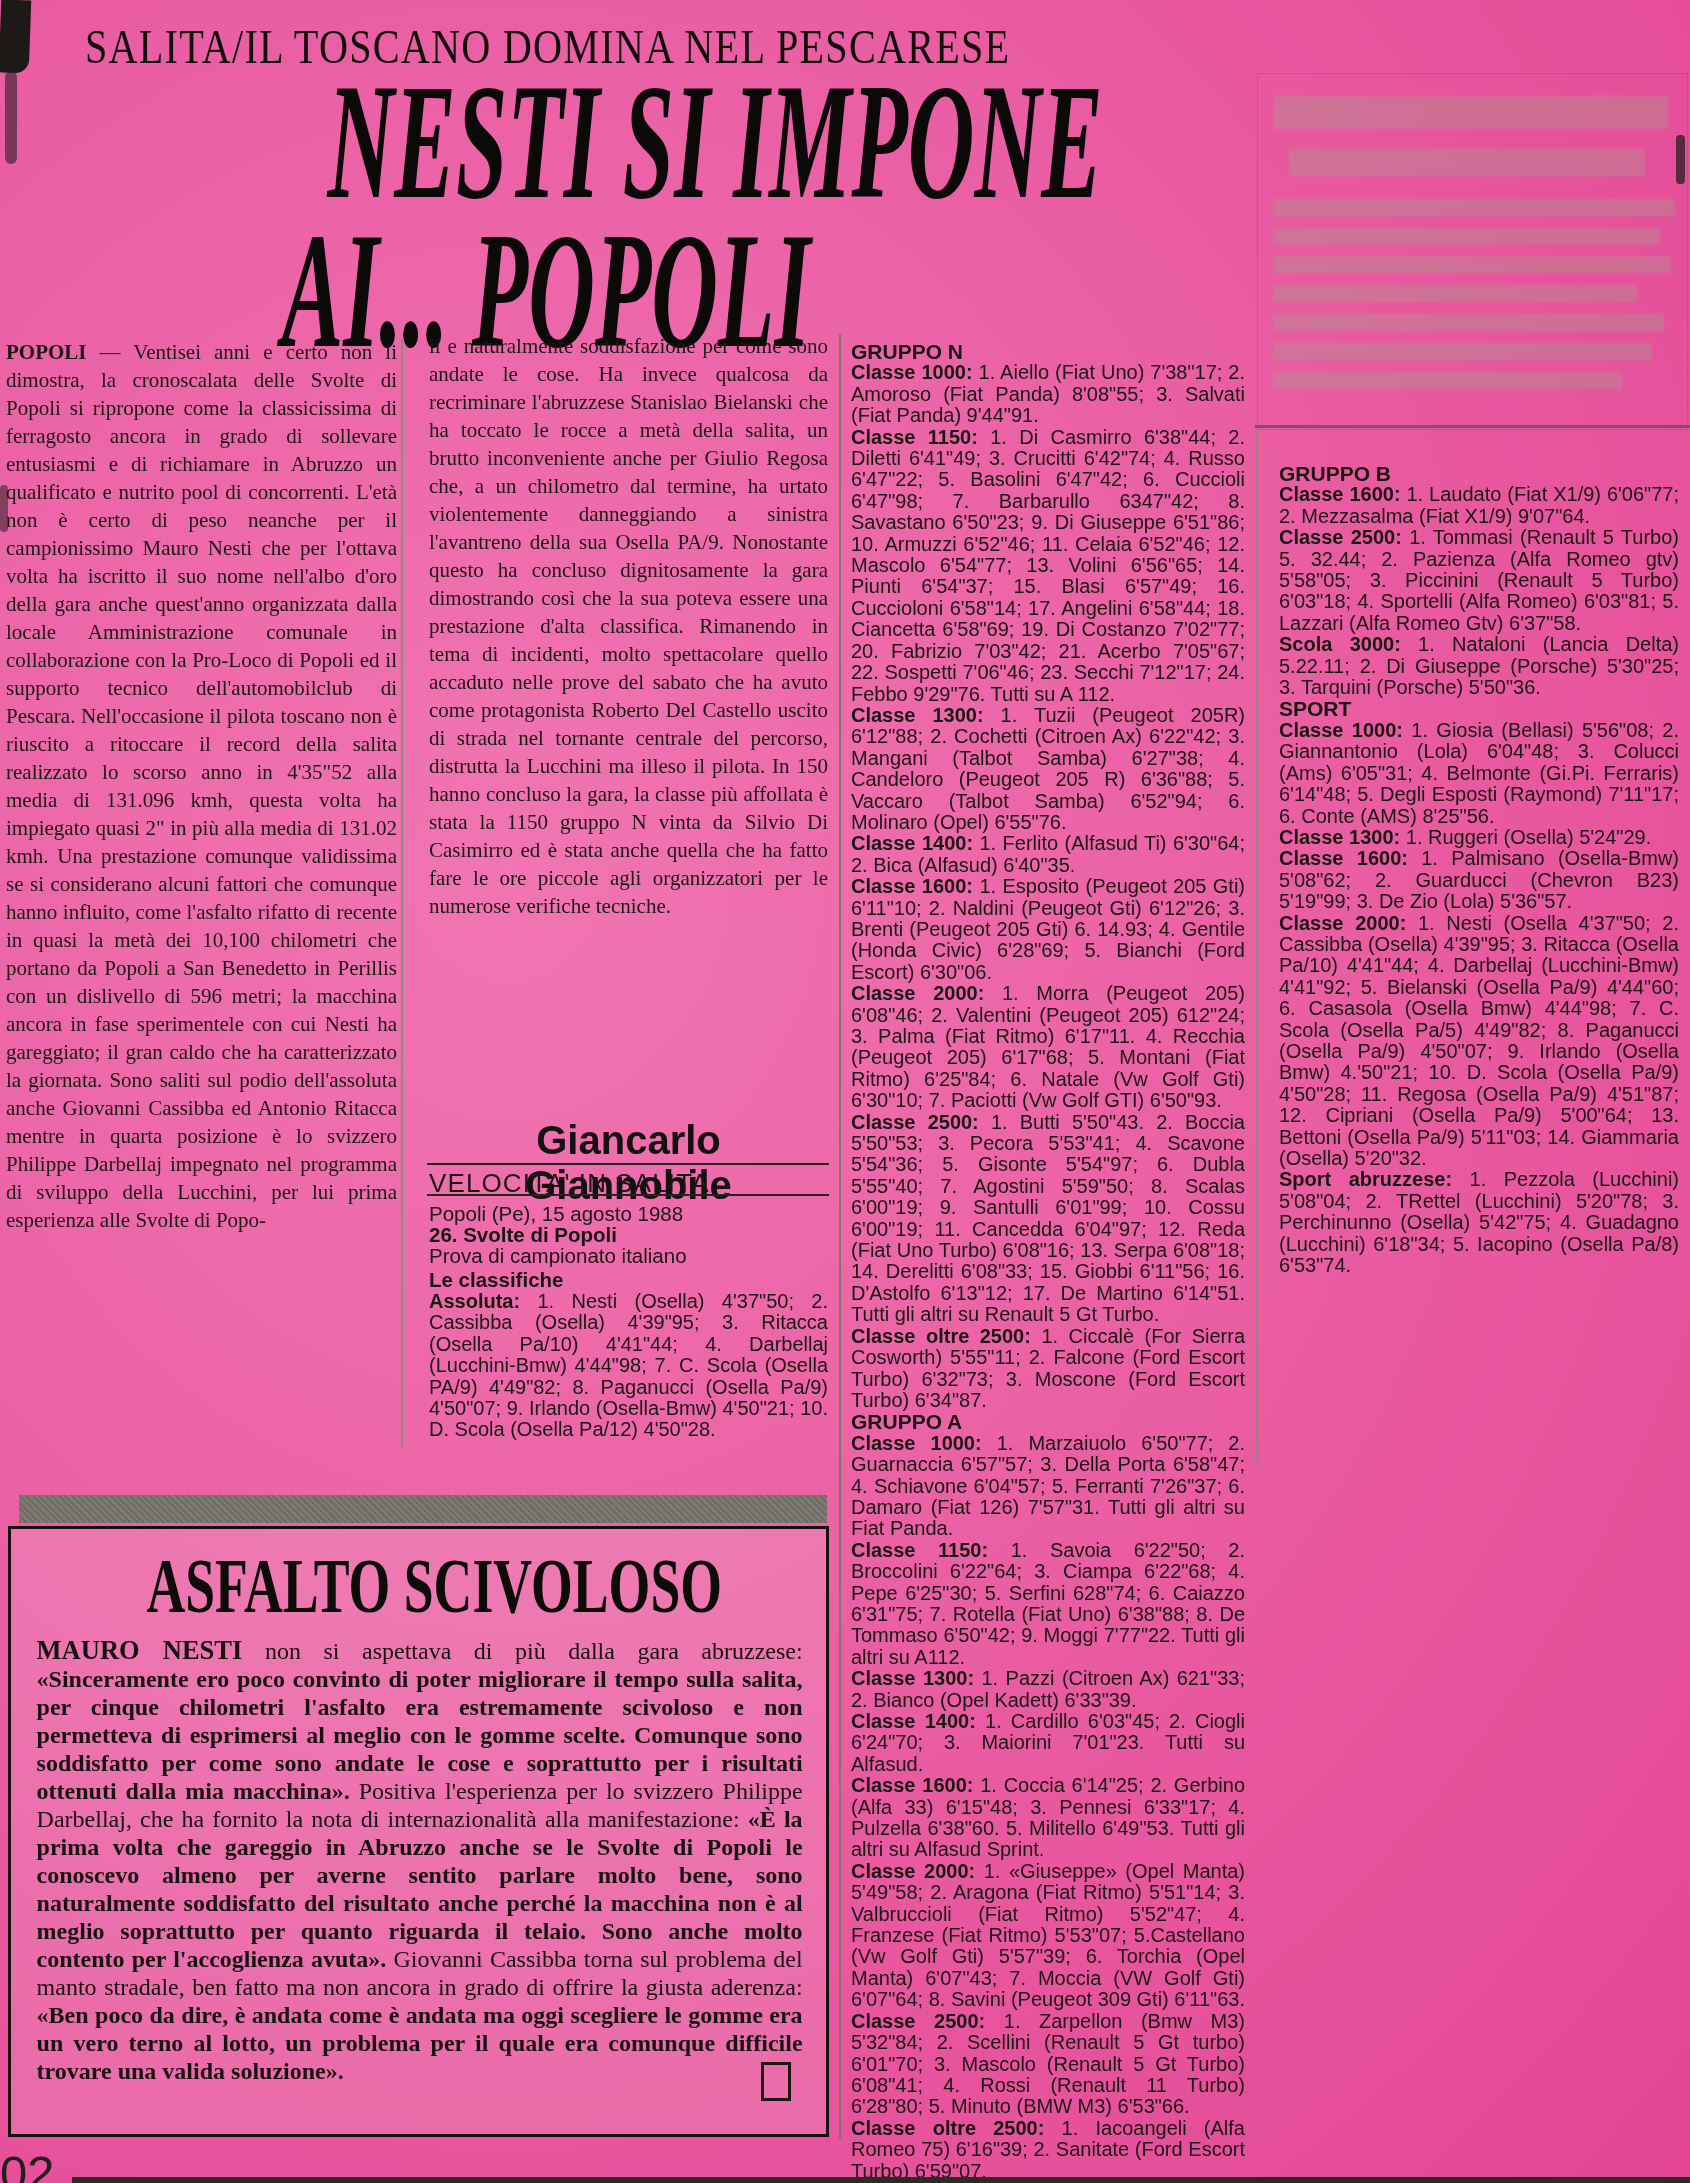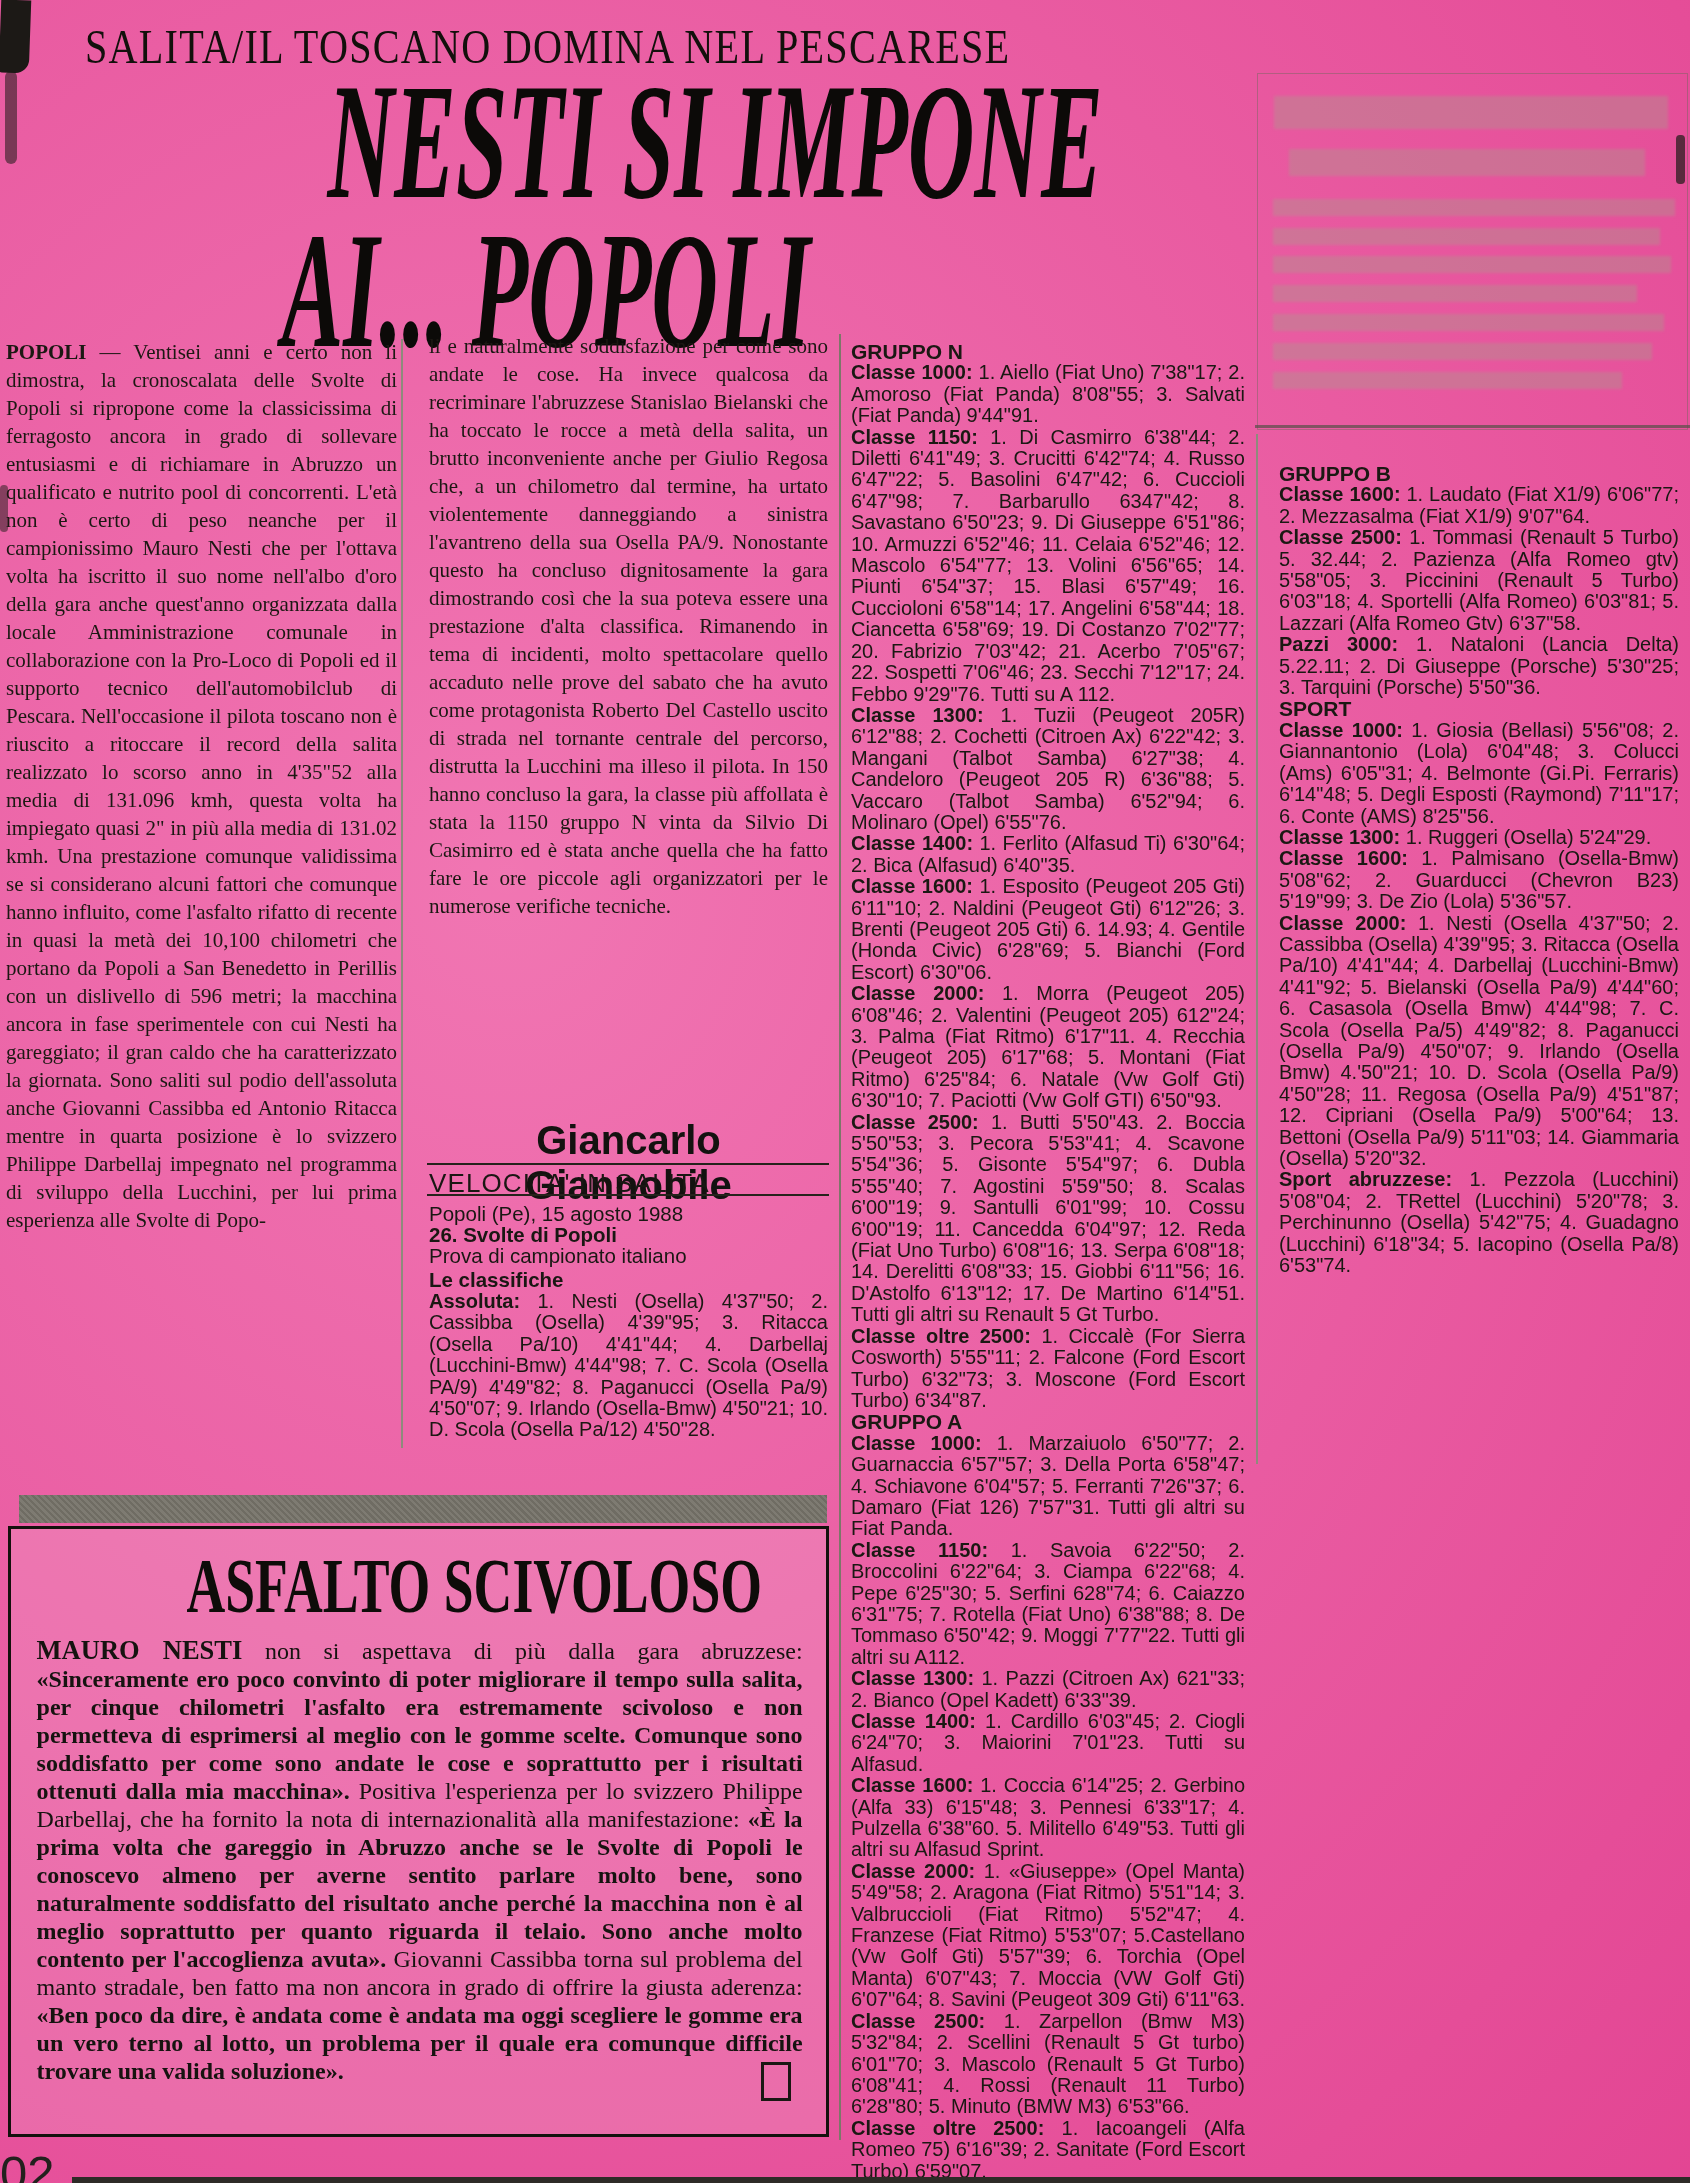--- a/index.html
+++ b/index.html
@@ -27,21 +27,21 @@
   .rescol{position:absolute;font-size:20px;line-height:21.4px;text-align:justify;color:#1b1813;}
   .rescol h3{margin:0;font-size:21px;font-weight:bold;text-align:left;}
   .rescol p{margin:0;}
   .rescol b{font-weight:bold;}
   
   .graybar{position:absolute;left:19px;top:1495px;width:808px;height:28px;
            background:repeating-linear-gradient(45deg,#6f6c63 0 2.3px,#7e7b72 2.3px 4.6px);}
   .box{position:absolute;left:7.6px;top:1526px;width:821px;height:611px;border:3px solid #14110d;
        box-sizing:border-box;background:rgba(255,255,255,.14);}
   .box-title{margin-top:18px;text-align:center;font-weight:bold;font-size:79px;line-height:77px;
-             white-space:nowrap;color:#0e0c09;margin-left:40px;}
+             white-space:nowrap;color:#0e0c09;}
   .box-title span{display:inline-block;transform:scaleX(.68);transform-origin:center;}
   .box-text{margin:12px 23px 0 26px;font-size:24px;line-height:28px;text-align:justify;color:#161310;}
   .box-text .b{font-weight:bold;}
   .box-text .r{font-weight:normal;margin-top:33px;}
   .box-text .lead-caps{font-weight:bold;font-size:26.5px;}
   .endmark{position:absolute;right:35px;bottom:33px;width:24px;height:33px;border:3px solid #1a1713;background:transparent;}
   
   .divider{position:absolute;background:#8f8a7c;}
   .blob{position:absolute;background:#1c1916;}
   .ghostbox{position:absolute;left:1257px;top:73px;width:429px;height:355px;
@@ -120,21 +120,21 @@
     <p><b>Classe 1600:</b> <span>1. Coccia 6'14"25; 2. Gerbino (Alfa 33) 6'15"48; 3. Pennesi 6'33"17; 4. Pulzella 6'38"60. 5. Militello 6'49"53. Tutti gli altri su Alfasud Sprint.</span></p>
     <p><b>Classe 2000:</b> <span>1. «Giuseppe» (Opel Manta) 5'49"58; 2. Aragona (Fiat Ritmo) 5'51"14; 3. Valbruccioli (Fiat Ritmo) 5'52"47; 4. Franzese (Fiat Ritmo) 5'53"07; 5.Castellano (Vw Golf Gti) 5'57"39; 6. Torchia (Opel Manta) 6'07"43; 7. Moccia (VW Golf Gti) 6'07"64; 8. Savini (Peugeot 309 Gti) 6'11"63.</span></p>
     <p><b>Classe 2500:</b> <span>1. Zarpellon (Bmw M3) 5'32"84; 2. Scellini (Renault 5 Gt turbo) 6'01"70; 3. Mascolo (Renault 5 Gt Turbo) 6'08"41; 4. Rossi (Renault 11 Turbo) 6'28"80; 5. Minuto (BMW M3) 6'53"66.</span></p>
     <p><b>Classe oltre 2500:</b> <span>1. Iacoangeli (Alfa Romeo 75) 6'16"39; 2. Sanitate (Ford Escort Turbo) 6'59"07.</span></p>
   </div>
 
   <div class="rescol sans" style="left:1279px;top:463px;width:400px;">
     <h3>GRUPPO B</h3>
     <p><b>Classe 1600:</b> <span>1. Laudato (Fiat X1/9) 6'06"77; 2. Mezzasalma (Fiat X1/9) 9'07"64.</span></p>
     <p><b>Classe 2500:</b> <span>1. Tommasi (Renault 5 Turbo) 5. 32.44; 2. Pazienza (Alfa Romeo gtv) 5'58"05; 3. Piccinini (Renault 5 Turbo) 6'03"18; 4. Sportelli (Alfa Romeo) 6'03"81; 5. Lazzari (Alfa Romeo Gtv) 6'37"58.</span></p>
-    <p><b>Pazzi 3000:</b> <span>1. Nataloni (Lancia Delta) 5.22.11; 2. Di Giuseppe (Porsche) 5'30"25; 3. Tarquini (Porsche) 5'50"36.</span></p>
+    <p><b>Scola 3000:</b> <span>1. Nataloni (Lancia Delta) 5.22.11; 2. Di Giuseppe (Porsche) 5'30"25; 3. Tarquini (Porsche) 5'50"36.</span></p>
     <h3>SPORT</h3>
     <p><b>Classe 1000:</b> <span>1. Giosia (Bellasi) 5'56"08; 2. Giannantonio (Lola) 6'04"48; 3. Colucci (Ams) 6'05"31; 4. Belmonte (Gi.Pi. Ferraris) 6'14"48; 5. Degli Esposti (Raymond) 7'11"17; 6. Conte (AMS) 8'25"56.</span></p>
     <p><b>Classe 1300:</b> <span>1. Ruggeri (Osella) 5'24"29.</span></p>
     <p><b>Classe 1600:</b> <span>1. Palmisano (Osella-Bmw) 5'08"62; 2. Guarducci (Chevron B23) 5'19"99; 3. De Zio (Lola) 5'36"57.</span></p>
     <p><b>Classe 2000:</b> <span>1. Nesti (Osella 4'37"50; 2. Cassibba (Osella) 4'39"95; 3. Ritacca (Osella Pa/10) 4'41"44; 4. Darbellaj (Lucchini-Bmw) 4'41"92; 5. Bielanski (Osella Pa/9) 4'44"60; 6. Casasola (Osella Bmw) 4'44"98; 7. C. Scola (Osella Pa/5) 4'49"82; 8. Paganucci (Osella Pa/9) 4'50"07; 9. Irlando (Osella Bmw) 4.'50"21; 10. D. Scola (Osella Pa/9) 4'50"28; 11. Regosa (Osella Pa/9) 4'51"87; 12. Cipriani (Osella Pa/9) 5'00"64; 13. Bettoni (Osella Pa/9) 5'11"03; 14. Giammaria (Osella) 5'20"32.</span></p>
     <p><b>Sport abruzzese:</b> <span>1. Pezzola (Lucchini) 5'08"04; 2. TRettel (Lucchini) 5'20"78; 3. Perchinunno (Osella) 5'42"75; 4. Guadagno (Lucchini) 6'18"34; 5. Iacopino (Osella Pa/8) 6'53"74.</span></p>
   </div>
 
   <div class="graybar"></div>
   <div class="box">

